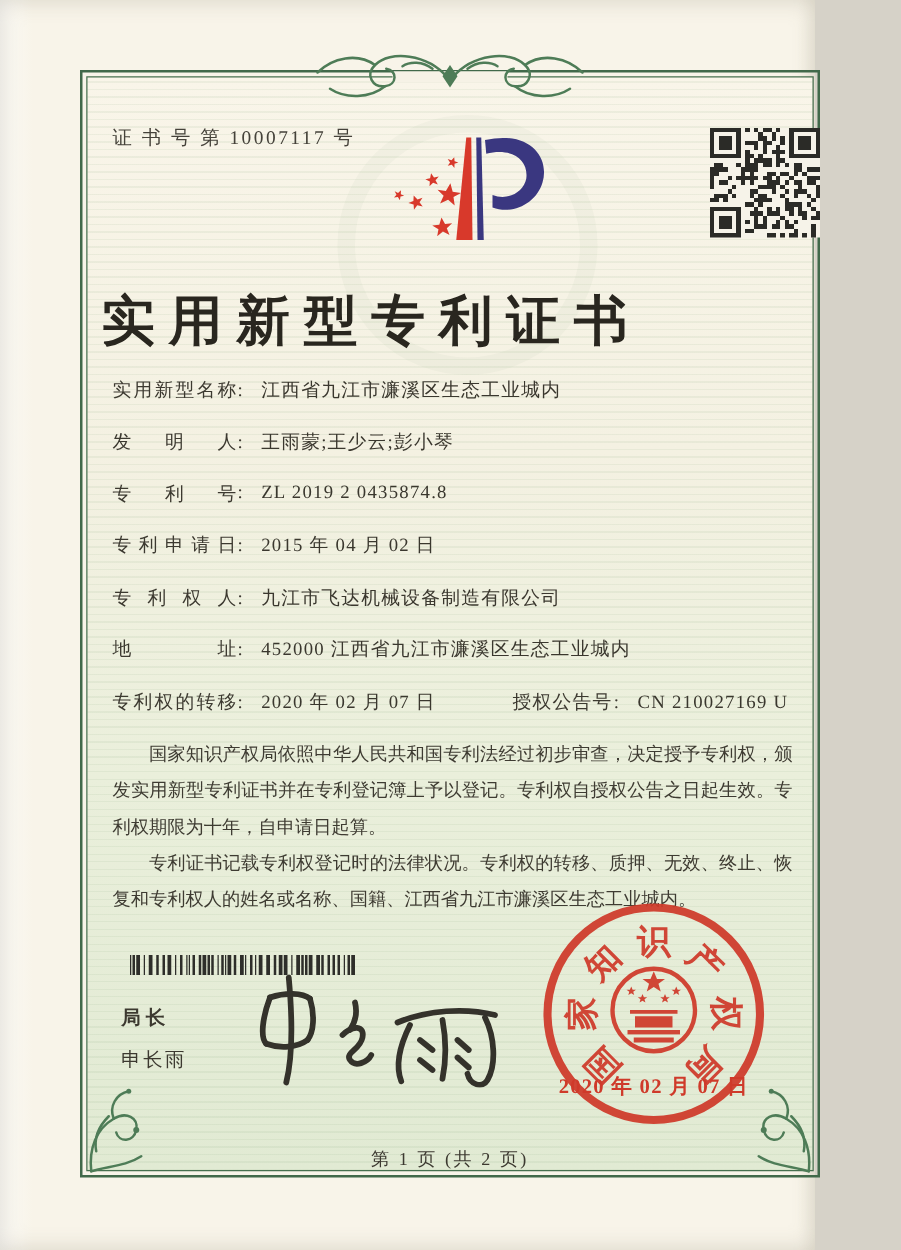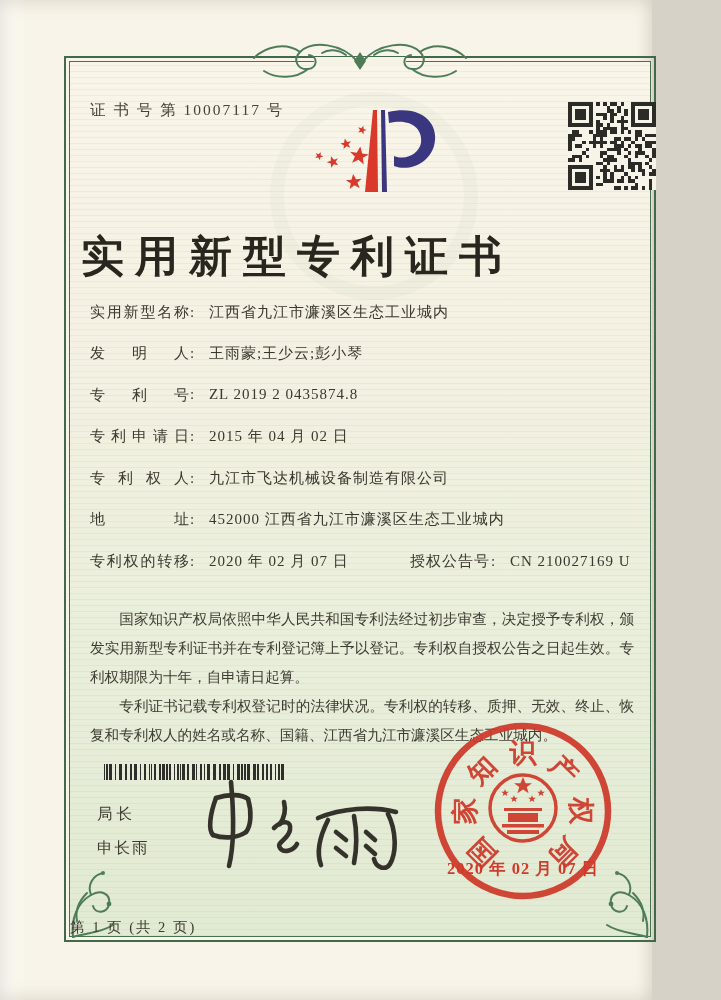--- a/index.html
+++ b/index.html
@@ -21,30 +21,30 @@
   .title{position:absolute;left:0;top:166px;width:100%;text-align:left;
     font-size:43px;font-weight:bold;letter-spacing:11px;color:#29261f;text-indent:11px;}
   .row{position:absolute;left:20px;right:14px;font-size:15px;color:#3c3930;white-space:nowrap;}
   .lbl{display:inline-block;width:99px;text-align:justify;text-align-last:justify;
     vertical-align:top;color:#3c3930;}
   .colon{display:inline-block;margin-left:1px;}
   .val{display:inline-block;margin-left:11px;letter-spacing:1px;color:#3a372e;}
   .pair2{position:absolute;left:300px;top:0;white-space:nowrap;}
   .lbl2{display:inline-block;letter-spacing:1px;margin-left:20px;}
   .paras{position:absolute;left:20px;right:16px;top:528px;font-size:14.6px;
-    line-height:29px;color:#3e3b32;text-align:justify;margin-top:15px;}
+    line-height:29px;color:#3e3b32;text-align:justify;}
   .paras p{margin:0;text-indent:2em;}
   .barcode{position:absolute;left:34px;top:702px;width:184px;height:16px;}
-  .sig-role{position:absolute;left:27px;top:742px;font-size:15.5px;letter-spacing:4px;color:#3c3930;}
+  .sig-role{position:absolute;left:27px;top:742px;font-size:15.5px;letter-spacing:4px;color:#3c3930;font-weight:bold;}
   .sig-name{position:absolute;left:27px;top:776px;font-size:15.5px;letter-spacing:2px;color:#3c3930;}
   .sig{position:absolute;left:130px;top:706px;width:212px;height:102px;}
   .seal{position:absolute;left:358px;top:654px;width:190px;height:190px;opacity:.93;}
   .seal-date{position:absolute;left:358px;top:796px;width:190px;text-align:center;
     font-size:16.5px;letter-spacing:1px;color:#cf3a2a;font-weight:bold;}
-  .page-info{position:absolute;left:0;right:0;top:856px;text-align:left;
+  .page-info{position:absolute;left:0;right:0;top:856px;text-align:center;
     font-size:14.5px;letter-spacing:2px;color:#3c3930;}
   .back-note{position:absolute;left:0;top:950px;width:100%;text-align:center;
     font-size:14.5px;letter-spacing:4px;color:#46433a;}
   .ornament-top{position:absolute;left:50%;top:-25px;margin-left:-110px;width:220px;height:48px;}
   .corner{position:absolute;width:58px;height:76px;}
   .corner.bl{left:-3px;bottom:-3px;}
   .corner.br{right:-3px;bottom:-3px;transform:scaleX(-1);}
   .watermark{position:absolute;left:50%;top:30px;margin-left:-90px;width:180px;height:180px;
     border-radius:50%;border:14px solid rgba(120,150,115,.05);}
 </style>

